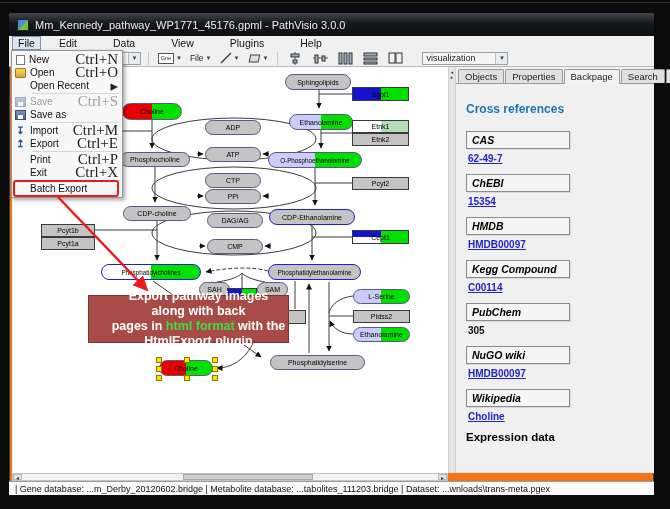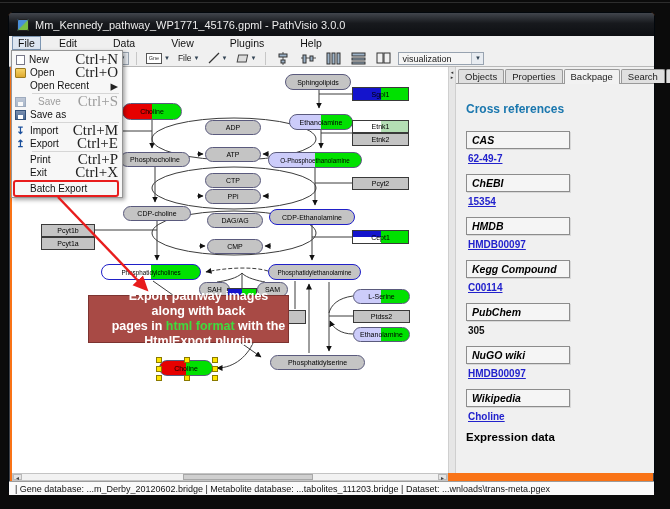--- a/index.html
+++ b/index.html
@@ -16,22 +16,22 @@
            box-shadow:0 0 0 1px #222 inset;}
   
   .menubar{position:absolute;left:0;top:23px;right:0;height:14px;background:#f0f0f0;display:flex;
            align-items:center;font-size:10.5px;color:#111;padding-left:3px;}
   .menubar .mi{padding:0 18px;height:13px;display:flex;align-items:center;}
   .menubar .mi.open{background:#dde6f1;border:1px solid #7d96b2;height:12px;padding:0 5px;}
   
   .toolbar{position:absolute;left:0;top:37px;right:0;height:17px;background:#f0f0f0;border-bottom:1px solid #b8b8b8;
            display:flex;align-items:center;font-size:9.5px;color:#222;padding:0 5px;gap:4px;box-sizing:border-box;}
   .tsep{width:1px;height:13px;background:#c7c7c7;margin:0 3px;}
-  .combo{height:13px;background:#fff;border:1px solid #98a3b0;display:flex;align-items:flex-end;
-         font-size:9px;padding-left:3px;box-sizing:border-box;}
+  .combo{height:13px;background:#fff;border:1px solid #98a3b0;display:flex;align-items:center;
+         font-size:9px;padding-left:3px;box-sizing:border-box;margin-left:12px;}
   .combo .arr{margin-left:auto;width:11px;height:100%;border-left:1px solid #b6bec8;background:#e8ecf1;
               display:flex;align-items:center;justify-content:center;font-size:6px;color:#345;}
   .tbtn{height:14px;display:flex;align-items:center;gap:2px;font-size:8.5px;padding:0 2px;color:#222;}
   .tbtn .dd{font-size:6px;color:#345;}
   .genebx{width:14px;height:9px;border:1px solid #555;background:#fff;font-size:5.5px;display:flex;
           align-items:center;justify-content:center;color:#333;}
   .icon16{display:inline-block;}
   
   .canvas{position:absolute;left:3px;top:54px;width:436px;height:406px;background:#fff;overflow:hidden;}
   .divider{position:absolute;left:439px;top:54px;width:8px;height:406px;background:#e6e6e6;
@@ -68,21 +68,21 @@
            box-sizing:border-box;}
   .hs-arr{position:absolute;top:0;width:9px;height:6px;font-size:5px;line-height:6px;text-align:center;color:#444;
           background:#e4e4e4;border:1px solid #b9b9b9;box-sizing:border-box;}
   .hs-thumb{position:absolute;left:170px;top:0;width:130px;height:6px;background:#cfcfcf;border:1px solid #a8a8a8;box-sizing:border-box;}
   .status{position:absolute;left:0;right:0;top:468px;height:13px;background:#fafafa;border-top:1px solid #9c9c9c;
           font-size:9px;color:#111;display:flex;align-items:center;padding-left:6px;}
   
   .popup{position:absolute;left:2px;top:37px;width:110px;background:#f7f7f7;border:1px solid #959595;
          box-shadow:2px 2px 4px rgba(0,0,0,.35);z-index:70;padding:2px 0;}
   .pitem{height:13px;display:flex;align-items:center;font-size:10px;color:#111;padding:0 4px 0 3px;}
-  .pitem.dis{color:#9d9d9d;gap:8px;}
+  .pitem.dis{color:#9d9d9d;}
   .pitem .lab{flex:1;}
   .pitem .sc{font-size:15px;color:#222;font-family:Liberation Serif, serif;}
   .pitem.dis .sc{color:#9d9d9d;}
   .psep{height:1px;background:#d6d6d6;margin:1px 3px 1px 20px;}
   .ic{width:11px;height:10px;margin-right:4px;display:inline-block;position:relative;box-sizing:border-box;flex:none;}
   .ic-new{background:#fff;border:1px solid #778;width:9px;margin-left:1px;}
   .ic-open{background:linear-gradient(#f6d468,#dfa92f);border:1px solid #9a7a20;border-radius:1px;}
   .ic-save{background:linear-gradient(#7a8fb0,#4a6a95);border:1px solid #33517a;}
   .ic-save::after{content:"";position:absolute;left:2px;bottom:0;width:5px;height:4px;background:#fff;}
   .ic-dis{opacity:.45;}

